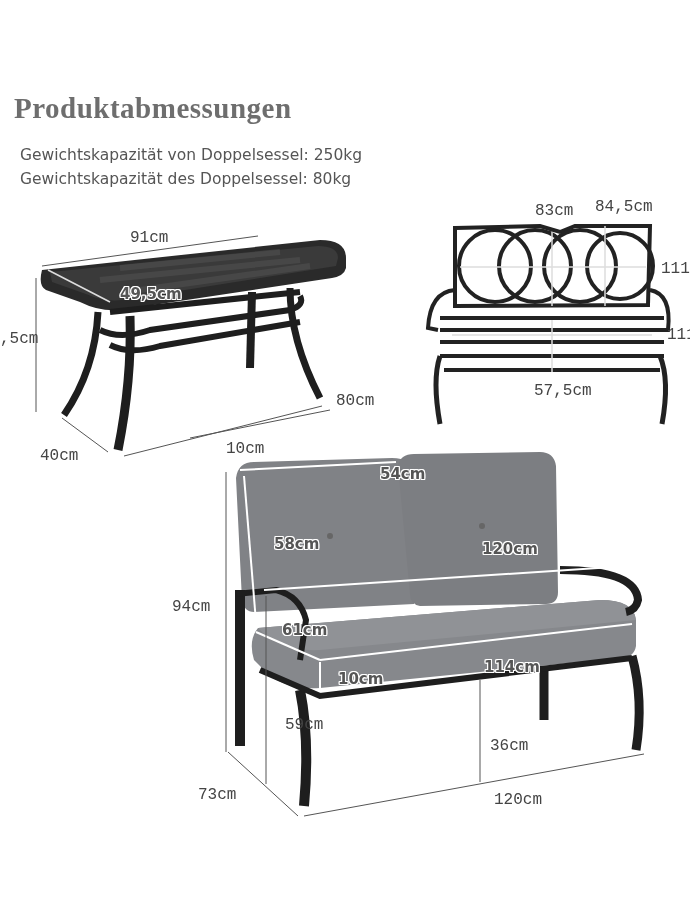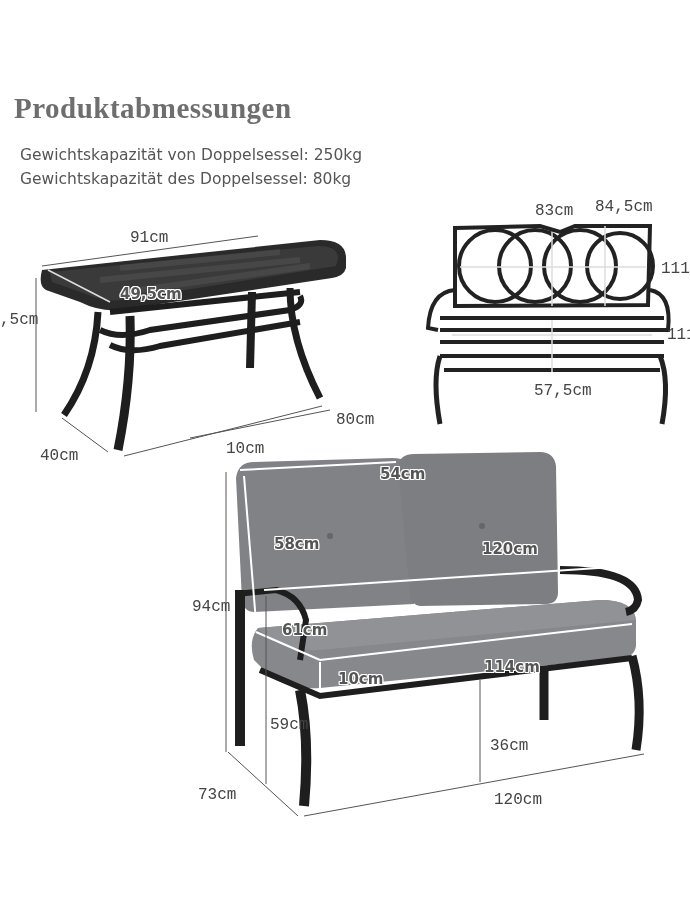--- a/index.html
+++ b/index.html
@@ -89,34 +89,34 @@
     <line x1="266" y1="596" x2="266" y2="784" stroke="#555" stroke-width="1"></line>
     <line x1="480" y1="680" x2="480" y2="782" stroke="#555" stroke-width="1"></line>
     <line x1="228" y1="752" x2="298" y2="816" stroke="#555" stroke-width="1"></line>
     <line x1="304" y1="816" x2="644" y2="754" stroke="#555" stroke-width="1"></line>
     <line x1="190" y1="438" x2="330" y2="410" stroke="#555" stroke-width="1"></line>
   </g>
 </svg>
 
 <div class="lbl" style="left:130px;top:229px">91cm</div>
 <div class="lbl-out" style="left:120px;top:285px">49,5cm</div>
-<div class="lbl" style="left:0px;top:311px">,5cm</div>
+<div class="lbl" style="left:0px;top:330px">,5cm</div>
 <div class="lbl" style="left:40px;top:447px">40cm</div>
-<div class="lbl" style="left:336px;top:411px">80cm</div>
+<div class="lbl" style="left:336px;top:392px">80cm</div>
 <div class="lbl" style="left:226px;top:440px">10cm</div>
 
 <div class="lbl" style="left:535px;top:202px">83cm</div>
 <div class="lbl" style="left:595px;top:198px">84,5cm</div>
 <div class="lbl" style="left:661px;top:260px">111cm</div>
 <div class="lbl" style="left:667px;top:326px">111cm</div>
 <div class="lbl" style="left:534px;top:382px">57,5cm</div>
 
 <div class="lbl-out" style="left:380px;top:465px">54cm</div>
 <div class="lbl-out" style="left:274px;top:535px">58cm</div>
 <div class="lbl-out" style="left:482px;top:540px">120cm</div>
 <div class="lbl-out" style="left:282px;top:621px">61cm</div>
 <div class="lbl-out" style="left:484px;top:658px">114cm</div>
 <div class="lbl-out" style="left:338px;top:670px">10cm</div>
-<div class="lbl" style="left:192px;top:598px">94cm</div>
-<div class="lbl" style="left:270px;top:716px">59cm</div>
+<div class="lbl" style="left:172px;top:598px">94cm</div>
+<div class="lbl" style="left:285px;top:716px">59cm</div>
 <div class="lbl" style="left:490px;top:737px">36cm</div>
 <div class="lbl" style="left:198px;top:786px">73cm</div>
 <div class="lbl" style="left:494px;top:791px">120cm</div>
 
 </body></html>

